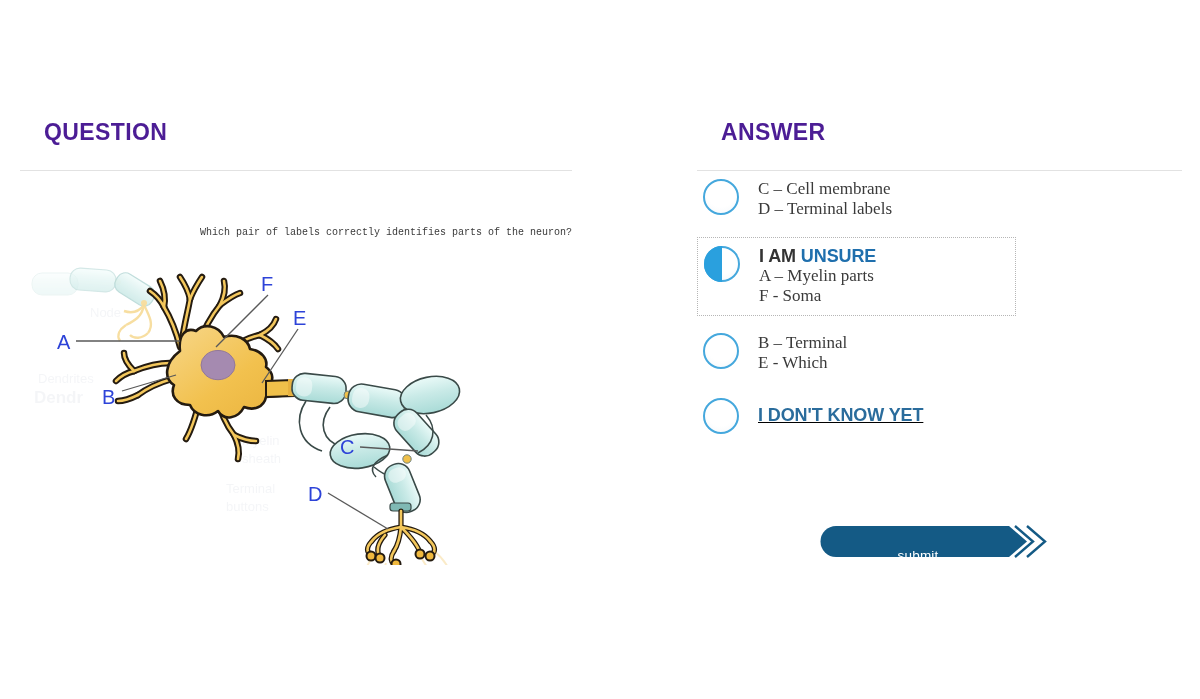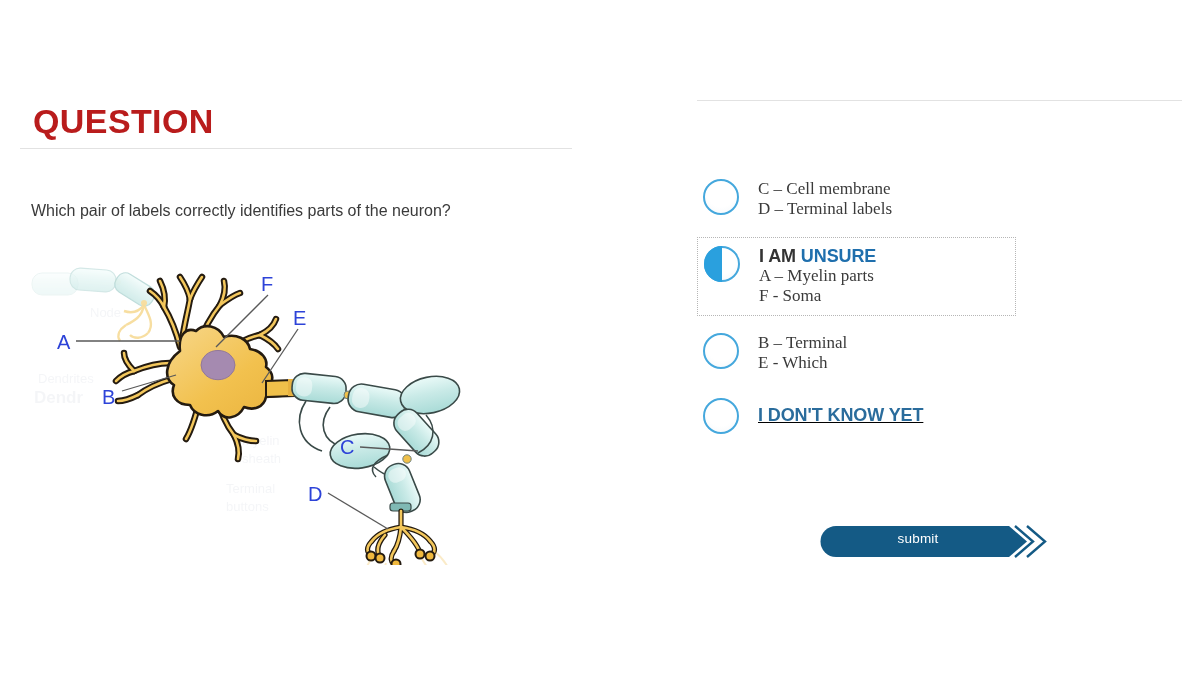--- a/index.html
+++ b/index.html
@@ -27,42 +27,43 @@
     position: absolute;
     left: 697px;
     top: 100px;
     width: 485px;
     height: 520px;
   }
 
   
   .section-heading {
     font-family: "Liberation Sans", sans-serif;
-    font-size: 34px;
+    font-size: 23px;
     font-weight: bold;
     letter-spacing: 0.4px;
-    color: #b91c1c;
-    margin: 4px;
+    color: #4c1d95;
+    margin: 15px;
     padding: 0 0 6px 9px;
     line-height: 34px;
   }
   .heading-rule {
     height: 1px;
     background: #e2e2e2;
     width: 100%;
     margin: 0;
   }
 
   
   .question-text {
-    font-family: Liberation Sans, sans-serif;
-    font-size: 16px;
+    font-family: Liberation Mono, monospace;
+    font-size: 10px;
     color: #3a3a3a;
     padding: 52px 0 0 11px;
     line-height: 20px;
+    text-align: right;
   }
 
   
   .figure-wrap {
     position: absolute;
     left: 10px;
     top: 155px;
     width: 440px;
     height: 310px;
   }
@@ -153,21 +154,21 @@
     position: absolute;
     left: 0;
     top: 0;
     width: 210px;
     height: 34px;
     cursor: pointer;
   }
   .submit-label {
     position: absolute;
     left: 0;
-    top: 0;
+    top: 17px;
     width: 198px;
     height: 34px;
     line-height: 34px;
     text-align: center;
     color: #ffffff;
     font-family: "Liberation Sans", sans-serif;
     font-size: 13.5px;
     letter-spacing: 0.2px;
   }
 </style>
@@ -396,20 +397,21 @@
         <text x="278" y="246">D</text>
         <text x="263" y="70">E</text>
         <text x="231" y="36">F</text>
       </g>
     </svg>
   </div>
 </div>
 
 <div class="col-answer">
 
+  <h1 class="section-heading">ANSWER</h1>
   <div class="heading-rule"></div>
 
   <div class="options">
 
     <div class="option-row">
       <div class="radio"></div>
       <div class="option-text">
         <div class="opt-line">C – Cell membrane</div>
         <div class="opt-line">D – Terminal labels</div>
       </div>

